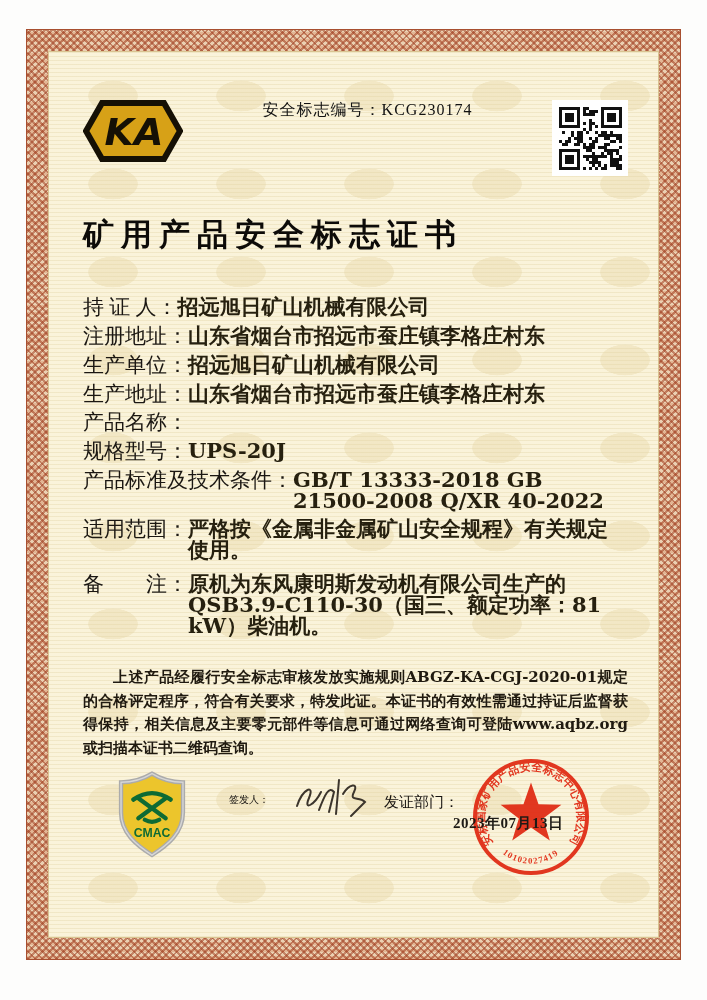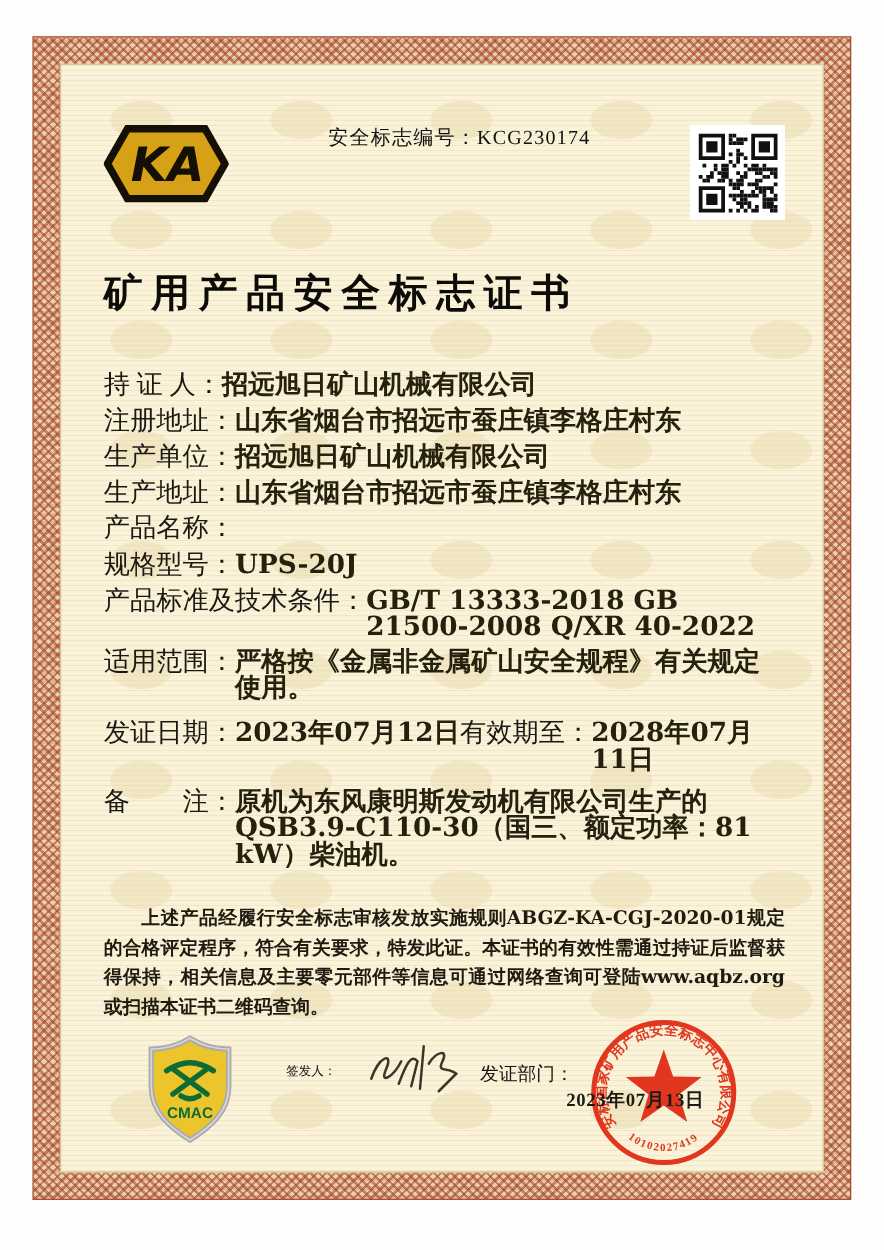--- a/index.html
+++ b/index.html
@@ -263,26 +263,20 @@
         </div>
         <div class="field-row wide">
           <span class="field-label">产品标准及技术条件：</span>
           <span class="field-value">GB/T 13333-2018 GB 21500-2008 Q/XR 40-2022</span>
         </div>
         <div class="field-row">
           <span class="field-label">适用范围：</span>
           <span class="field-value">严格按《金属非金属矿山安全规程》有关规定使用。</span>
         </div>
 
-        <div class="field-row dates-row">
-          <span class="field-label">发证日期：</span>
-          <span class="field-value v1">2023年07月12日</span>
-          <span class="field-label l2">有效期至：</span>
-          <span class="field-value">2028年07月11日</span>
-        </div>
 
         <div class="field-row remark-row">
           <span class="field-label">备　　注：</span>
           <span class="field-value">原机为东风康明斯发动机有限公司生产的QSB3.9-C110-30（国三、额定功率：81 kW）柴油机。</span>
         </div>
       </div>
 
       <p class="statement">上述产品经履行安全标志审核发放实施规则ABGZ-KA-CGJ-2020-01规定的合格评定程序，符合有关要求，特发此证。本证书的有效性需通过持证后监督获得保持，相关信息及主要零元部件等信息可通过网络查询可登陆www.aqbz.org或扫描本证书二维码查询。</p>
 
       <div class="footer">

